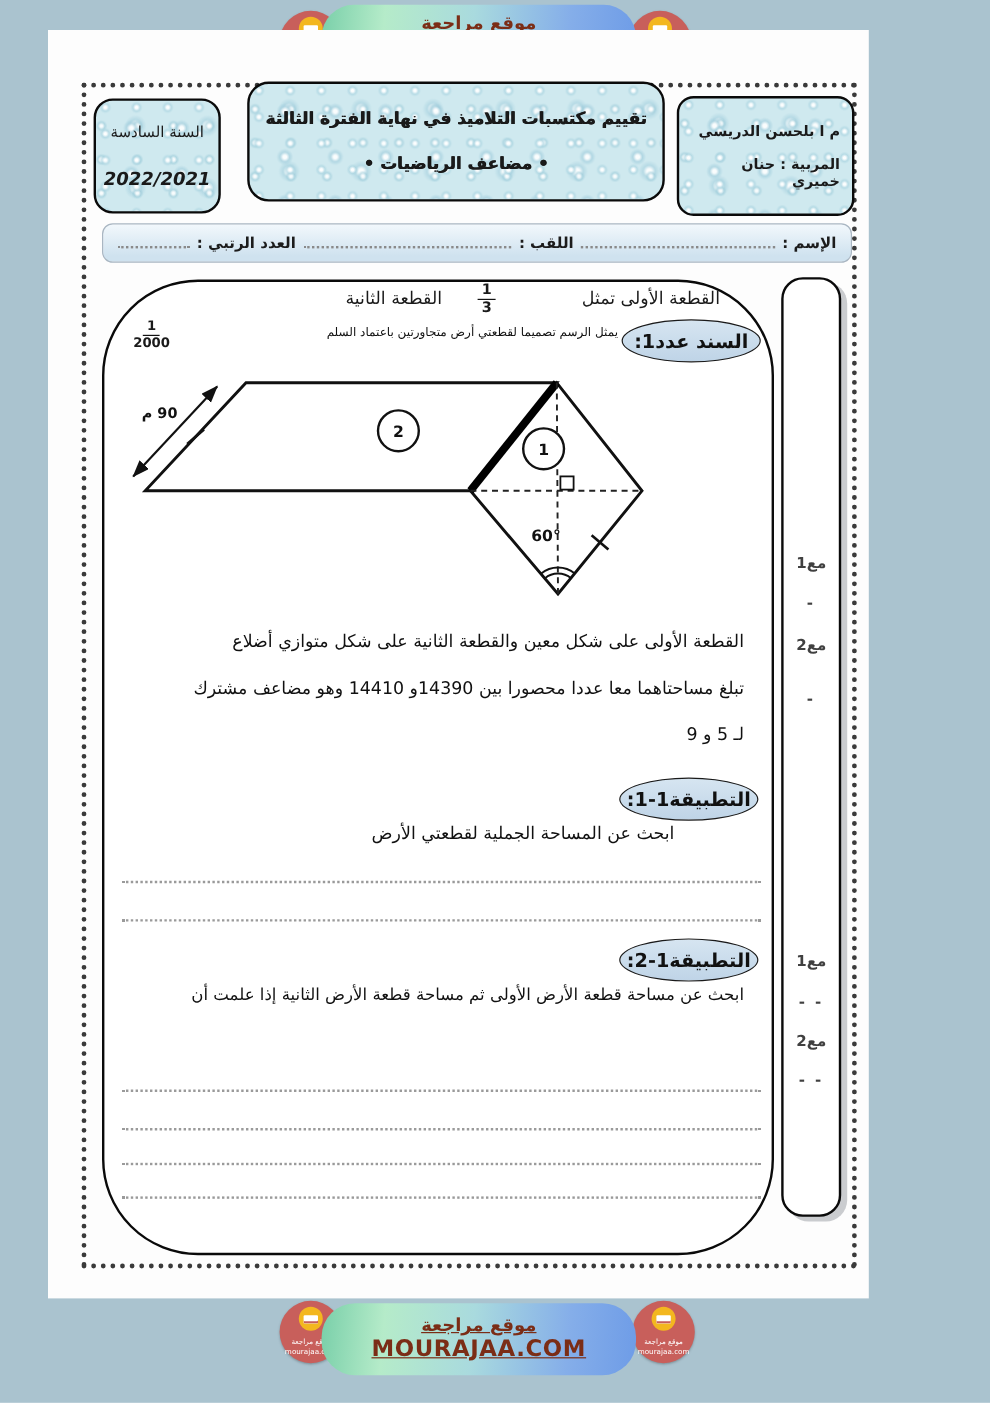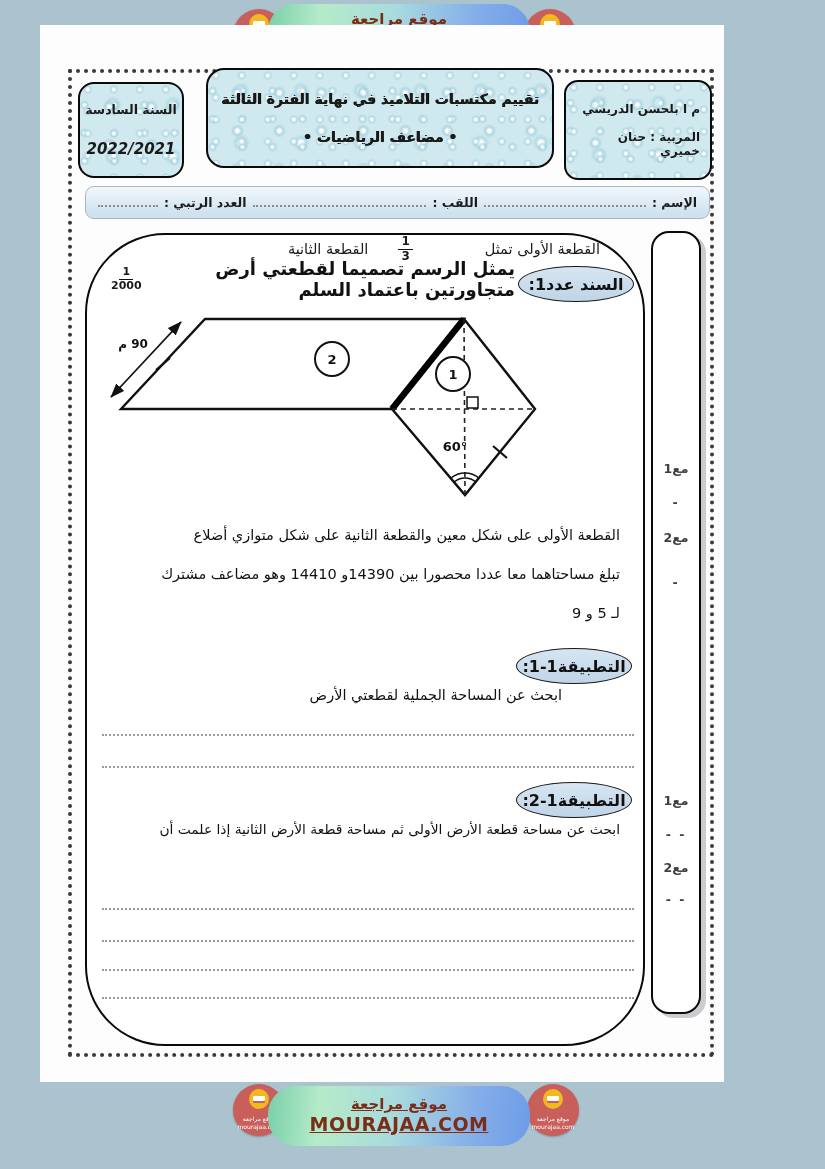--- a/index.html
+++ b/index.html
@@ -37,21 +37,21 @@
     background-color:#cfe9ef;
     background-image:
       radial-gradient(circle at 30% 25%, rgba(255,255,255,.95) 1px, rgba(168,211,224,.65) 3px, rgba(207,233,239,0) 5px),
       radial-gradient(circle at 70% 60%, rgba(255,255,255,.9) 1.5px, rgba(157,203,219,.6) 4px, rgba(207,233,239,0) 7px),
       radial-gradient(circle at 15% 75%, rgba(255,255,255,.85) 1px, rgba(150,200,215,.55) 3px, rgba(207,233,239,0) 5px),
       radial-gradient(circle at 55% 40%, rgba(255,255,255,.9) 2px, rgba(157,203,219,.5) 5px, rgba(207,233,239,0) 9px);
     background-size:26px 22px,42px 38px,30px 28px,60px 52px;
   }
   .hdr-box{position:absolute;border:2.2px solid #0a0a0a;box-sizing:border-box;}
   .hdr-left{left:78px;top:82px;width:106px;height:96px;border-radius:16px;display:flex;flex-direction:column;justify-content:space-around;align-items:center;padding:6px 2px;}
-  .hdr-left .l1{font-size:12.5px;font-weight:bold;direction:rtl;}
+  .hdr-left .l1{font-size:12.5px;font-weight:normal;direction:rtl;}
   .hdr-left .l2{font-size:15px;font-weight:bold;font-style:italic;}
   .hdr-mid{left:206px;top:68px;width:348px;height:100px;border-radius:18px;display:flex;flex-direction:column;justify-content:space-around;align-items:center;padding:10px 8px;}
   .hdr-mid .l1,.hdr-mid .l2{font-size:14px;font-weight:bold;direction:rtl;text-shadow:.6px 0 #111;}
   .hdr-right{left:564px;top:80px;width:148px;height:100px;border-radius:14px;display:flex;flex-direction:column;justify-content:space-evenly;padding:6px 10px;direction:rtl;}
   .hdr-right .l1,.hdr-right .l2{font-size:12px;font-weight:bold;text-align:right;}
 
   
   .name-row{
     position:absolute;left:85px;top:186px;width:625px;height:33px;border-radius:9px;
     background:linear-gradient(180deg,#f2f8fc 0%,#cfe2ef 85%);
@@ -68,21 +68,21 @@
   .main-box{position:absolute;left:85px;top:233px;width:560px;height:813px;border:2.6px solid #0a0a0a;border-radius:80px;box-sizing:border-box;background:#fff;}
   .ellipse-badge{
     position:absolute;width:116px;height:36px;border-radius:50%;
     background:linear-gradient(180deg,#d6e5f1,#bfd4e7);border:1.7px solid #1a1a1a;box-sizing:border-box;
     display:flex;align-items:center;justify-content:center;
     font-size:16px;font-weight:bold;direction:rtl;color:#111;
   }
   .badge-sanad{left:431px;top:31px;}
   .badge-app1{left:429px;top:413px;}
   .badge-app2{left:429px;top:547px;}
-  .sanad-text{position:absolute;left:58px;top:23px;width:370px;direction:rtl;text-align:right;font-size:18px;color:#111;font-weight:bold;}
+  .sanad-text{position:absolute;left:58px;top:37px;width:370px;direction:rtl;text-align:right;font-size:10px;color:#111;}
   .frac{display:inline-flex;flex-direction:column;align-items:center;font-weight:bold;line-height:1.15;}
   .frac .num{border-bottom:1.6px solid #111;padding:0 3px;}
   .frac-scale{position:absolute;left:24px;top:31px;font-size:11px;}
   .statement{position:absolute;left:20px;width:513px;direction:rtl;text-align:right;font-size:14.5px;color:#111;}
   .st1{top:292px;}
   .st2{top:331px;}
   .st3{top:370px;}
   .app-text{position:absolute;direction:rtl;text-align:right;font-size:14.5px;color:#111;}
   .app1-text{left:20px;top:452px;width:455px;}
   .app2-line1{left:18px;top:586px;width:515px;font-size:13.8px;}

